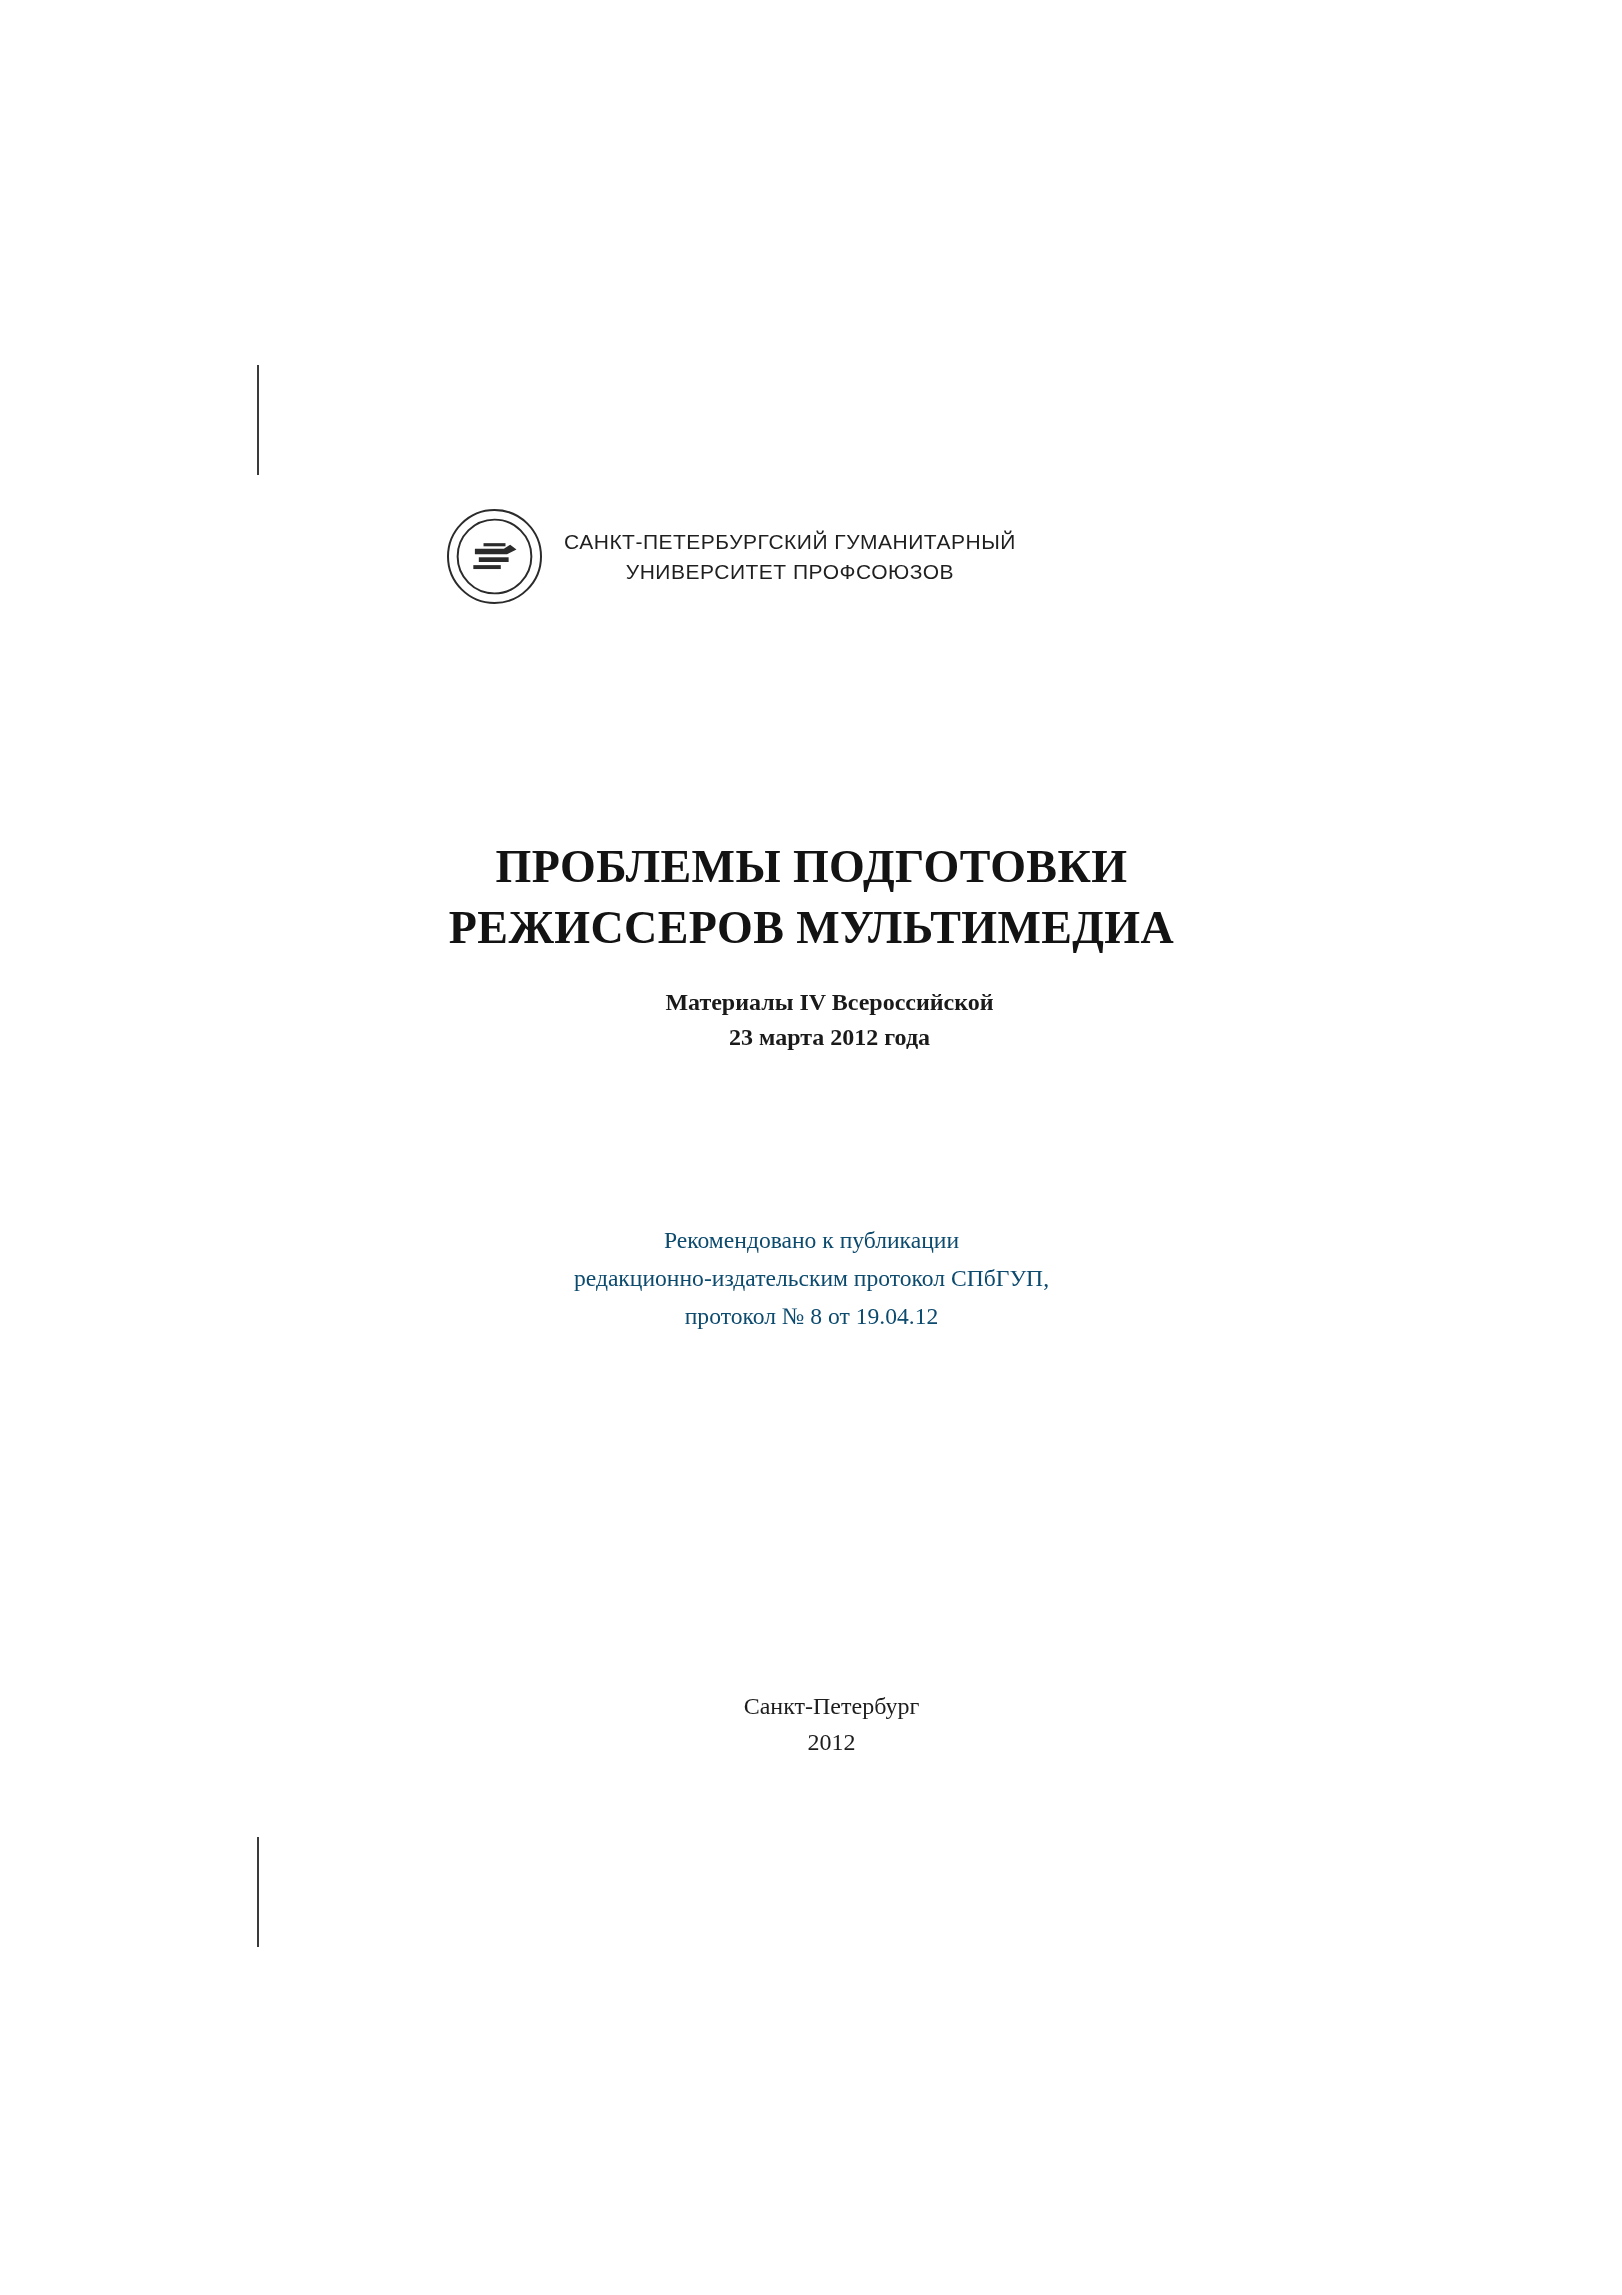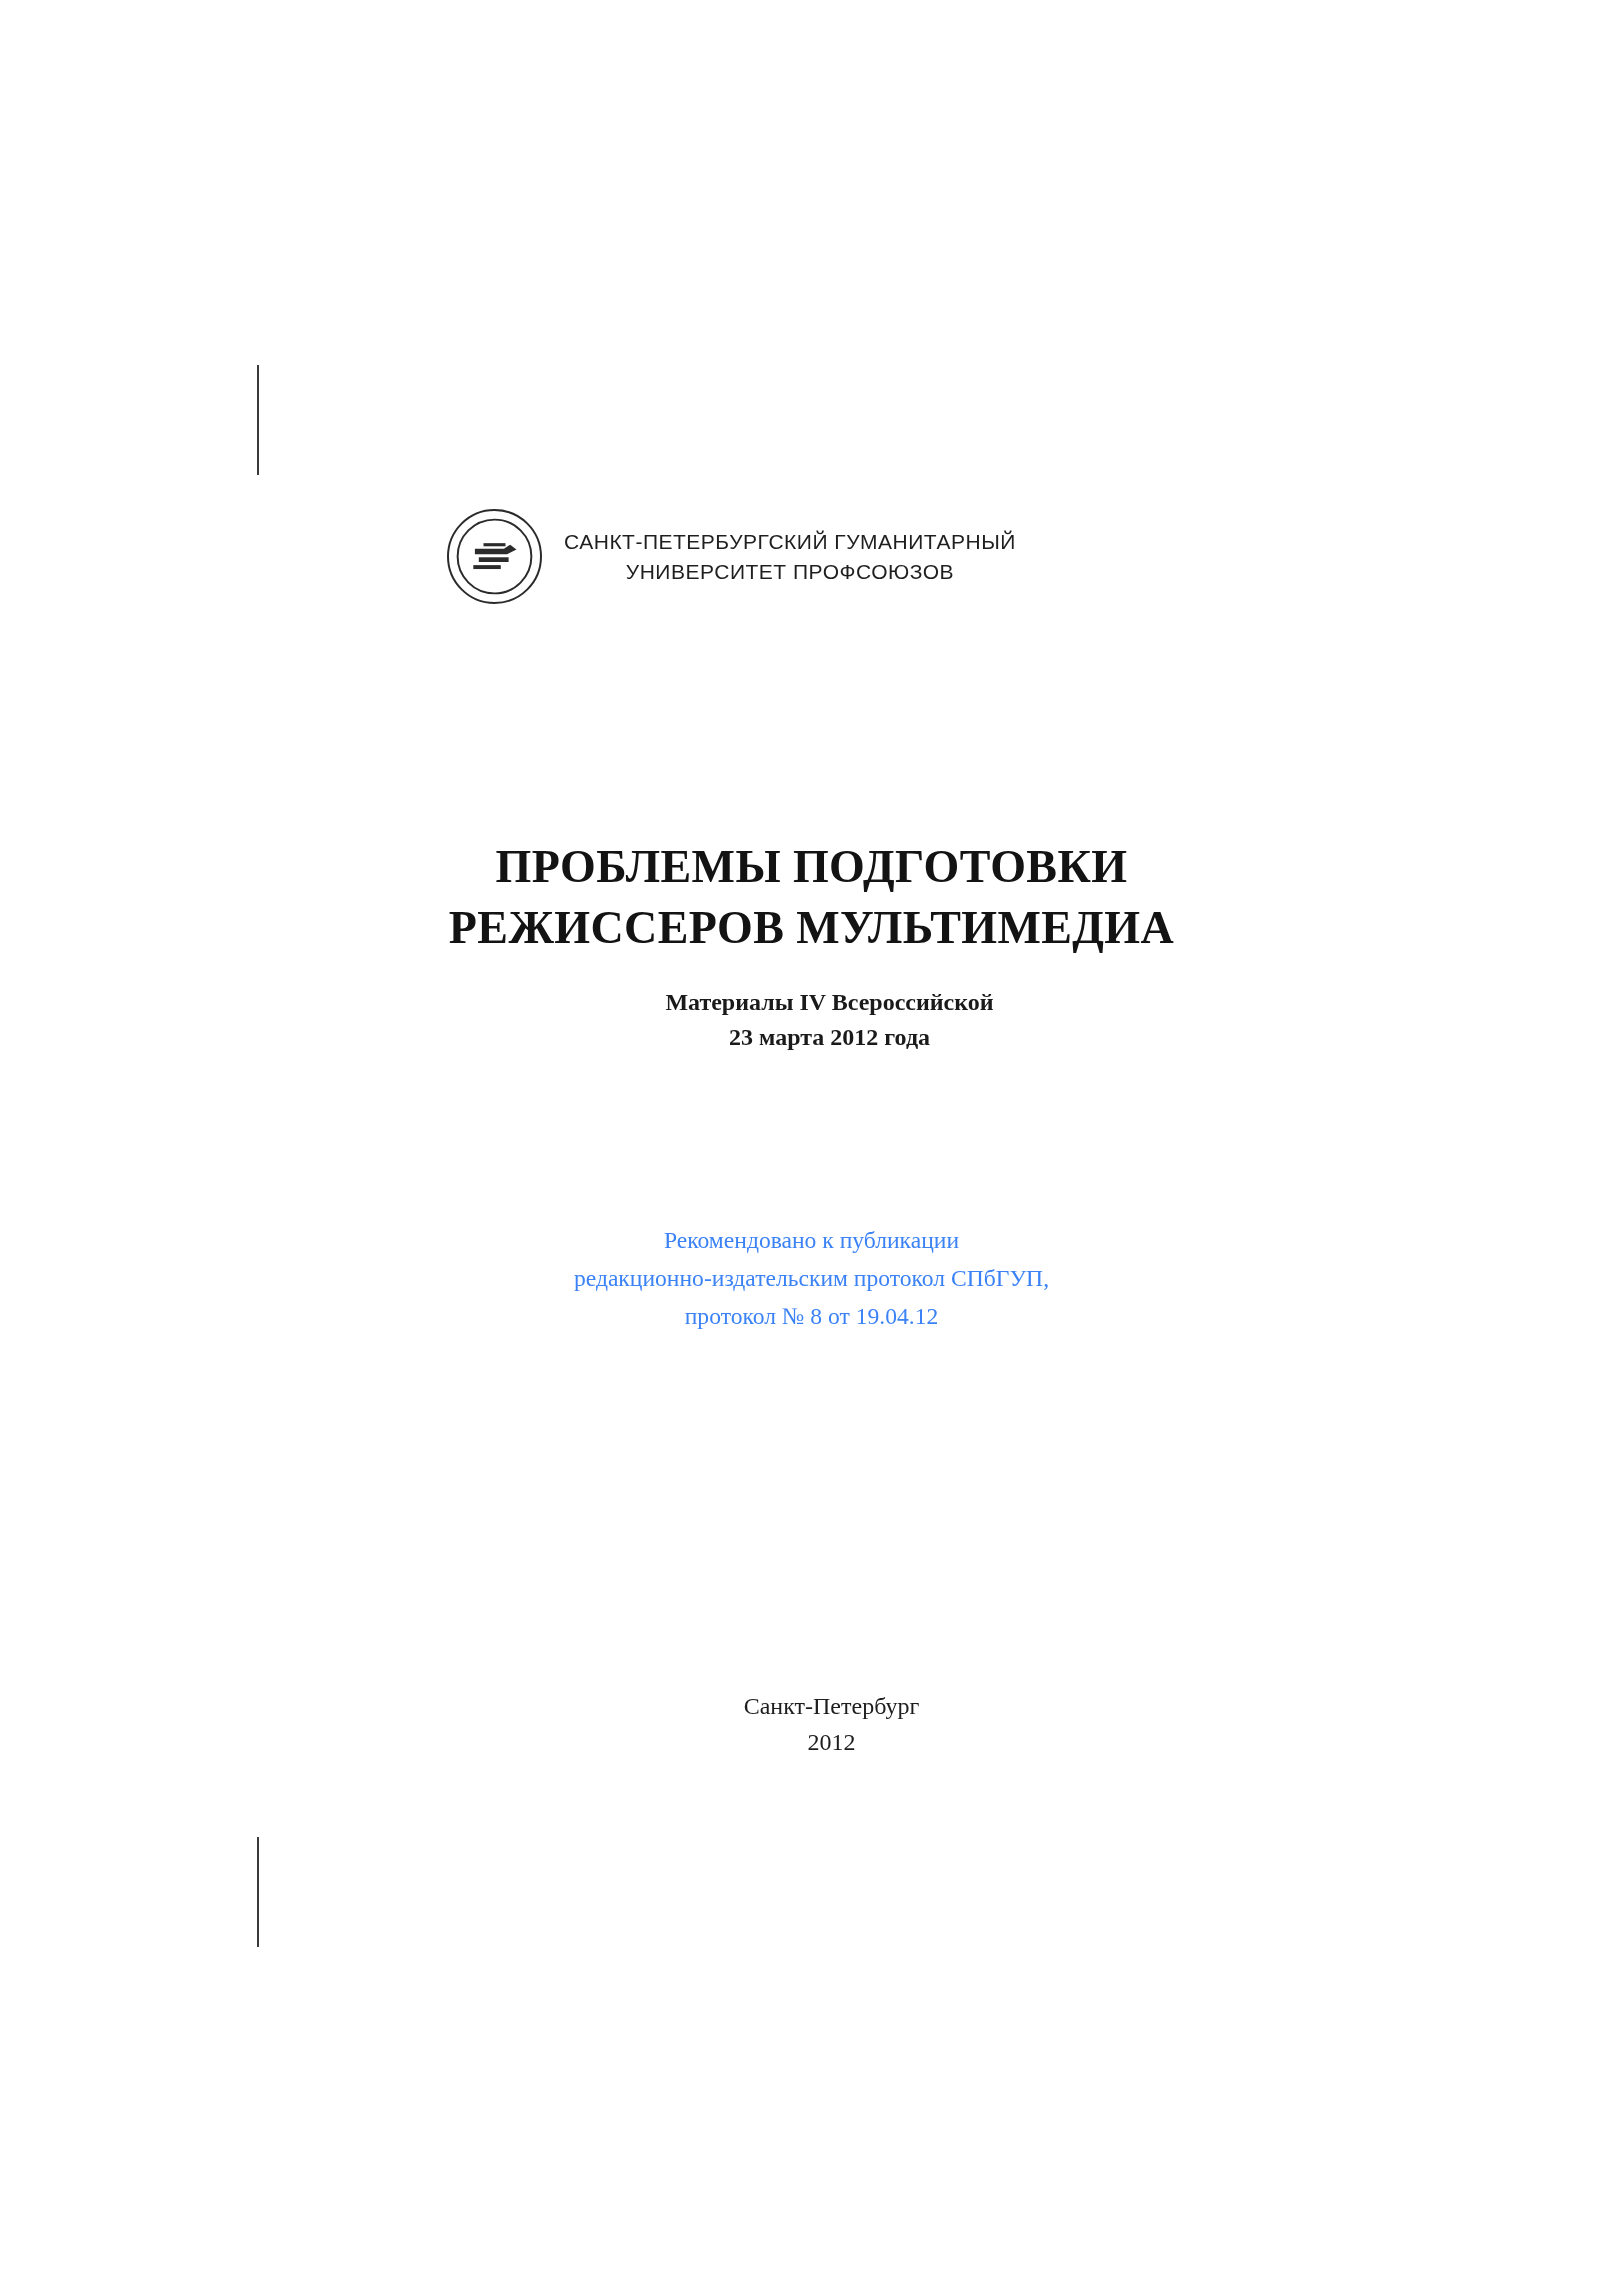--- a/index.html
+++ b/index.html
@@ -100,21 +100,21 @@
     position: absolute;
     left: 0;
     right: 0;
     top: 1221px;
     text-align: center;
   }
   .note-line {
     font-family: "Liberation Serif", serif;
     font-size: 23.6px;
     line-height: 1.62;
-    color: #3b82f6;
+    color: #0c4a6e;
   }
 
   
   .imprint-block {
     position: absolute;
     left: 0;
     right: 0;
     top: 1688px;
     text-align: center;
   }

